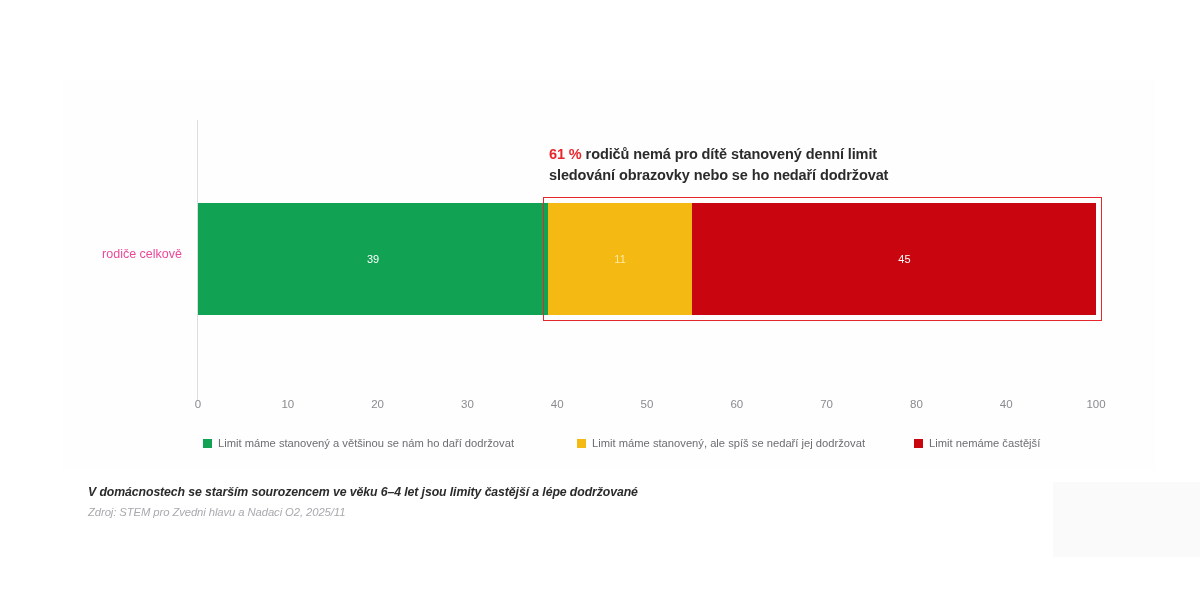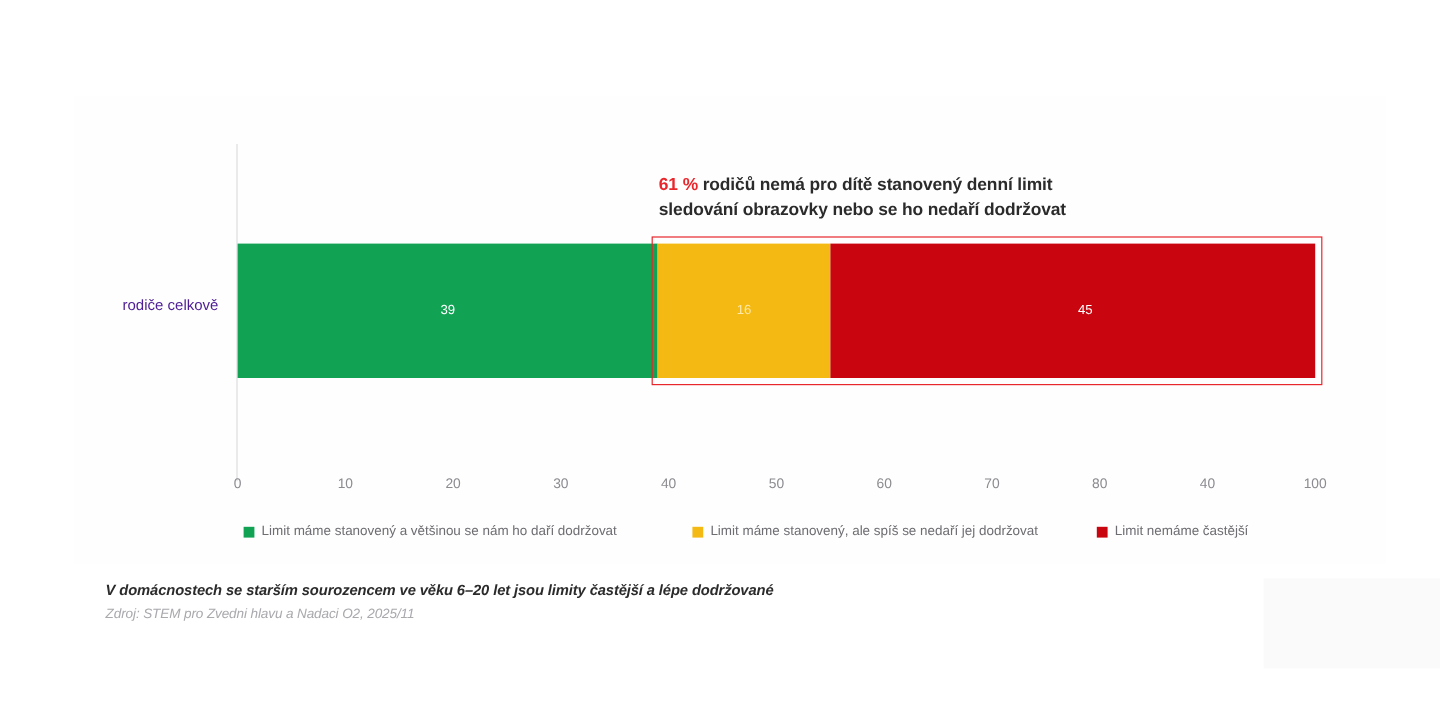--- a/index.html
+++ b/index.html
@@ -48,21 +48,21 @@
     width: 1px; height: 281px;
     background: #dddde1;
   }
 
   #cat-label {
     position: absolute;
     left: 0px; top: 247px;
     width: 182px;
     text-align: right;
     font-size: 12.5px;
-    color: #4c1d95;
+    color: #ec4899;
   }
 
   
   #bar {
     position: absolute;
     left: 198px; top: 203px;
     width: 898px; height: 112px;
     display: flex;
   }
   .seg {
@@ -151,21 +151,21 @@
 </div>
 
 <div id="axis-line"></div>
 <div id="cat-label">rodiče celkově</div>
 
 <div id="bar">
   <div class="seg seg-green" style="width:39%">
     <span class="seg-val">39</span>
   </div>
   <div class="seg seg-yellow" style="width:16%">
-    <span class="seg-val">16</span>
+    <span class="seg-val">11</span>
   </div>
   <div class="seg seg-red" style="width:45%">
     <span class="seg-val">45</span>
   </div>
 </div>
 <div id="highlight"></div>
 
 <div id="xticks">
   <span class="tick" style="left:0%">0</span>
   <span class="tick" style="left:10%">10</span>
@@ -191,15 +191,15 @@
     <span class="leg-text">Limit máme stanovený, ale spíš se nedaří jej dodržovat</span>
   </div>
   <div class="leg-gap-2"></div>
   <div class="leg-item">
     <span class="leg-swatch leg-red"></span>
     <span class="leg-text">Limit nemáme častější</span>
   </div>
 </div>
 
 <div id="footer">
-  <div id="foot-note">V domácnostech se starším sourozencem ve věku 6–20 let jsou limity častější a lépe dodržované</div>
+  <div id="foot-note">V domácnostech se starším sourozencem ve věku 6–4 let jsou limity častější a lépe dodržované</div>
   <div id="foot-source">Zdroj: STEM pro Zvedni hlavu a Nadaci O2, 2025/11</div>
 </div>
 
 </body></html>

